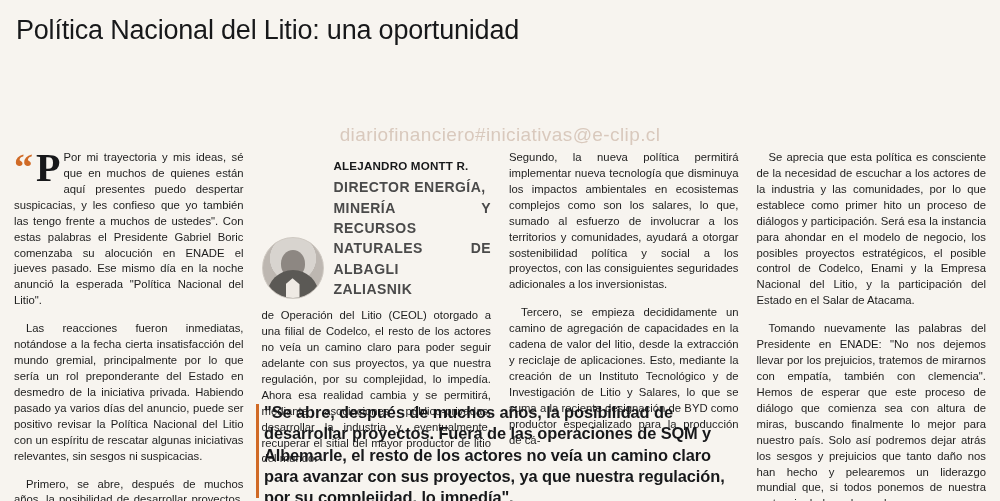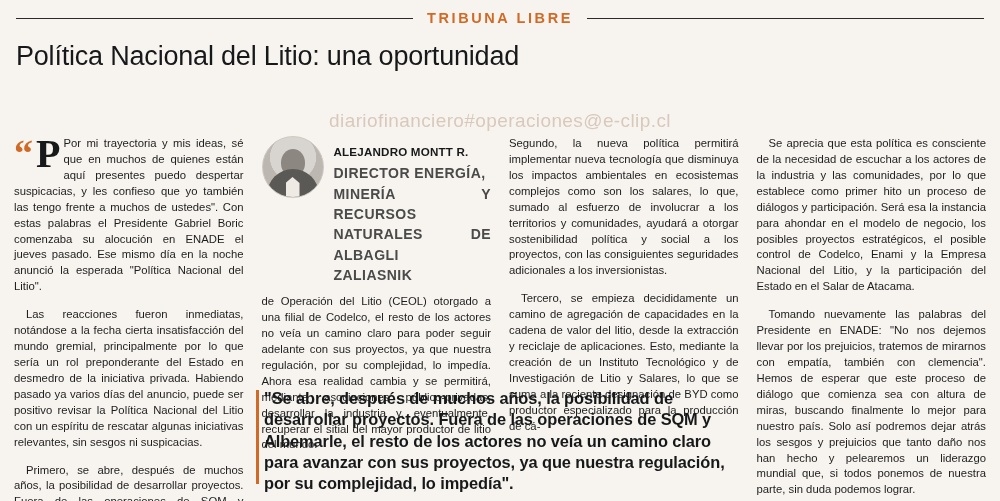--- a/index.html
+++ b/index.html
@@ -115,21 +115,21 @@
     line-height: 0.82;
     font-weight: bold;
     font-family: "Liberation Serif", serif;
     margin: 2px 3px -2px 0;
     color: #17181a;
   }
 
   
   .author-block {
     display: flex;
-    align-items: flex-start;
+    align-items: flex-end;
     gap: 10px;
     margin-bottom: 9px;
   }
   .avatar {
     width: 60px;
     height: 60px;
     border-radius: 50%;
     flex: 0 0 60px;
     background: radial-gradient(circle at 50% 34%, #d8d4cf 0 46%, #bdb7b1 47% 100%);
     position: relative;
@@ -207,29 +207,24 @@
   }
 
   
   .col.short-mid { }
 </style>
 </head>
 <body>
 
 <div class="page">
 
-  <div class="kicker-row">
-    <div class="kicker-rule"></div>
-    <div class="kicker-text">TRIBUNA LIBRE</div>
-    <div class="kicker-rule"></div>
-  </div>
 
   <h1 class="headline">Política Nacional del Litio: una oportunidad</h1>
 
-  <div class="watermark">diariofinanciero#operaciones@e-clip.cl</div>
+  <div class="watermark">diariofinanciero#iniciativas@e-clip.cl</div>
 
   <div class="columns">
 
     <div class="col">
       <p class="noindent">
         <span class="quote-mark">“</span><span class="dropcap">P</span><span>Por mi trayectoria y mis ideas, sé que en muchos de quienes están aquí presentes puedo despertar suspicacias, y les confieso que yo también las tengo frente a muchos de ustedes". Con estas palabras el Presidente Gabriel Boric comenzaba su alocución en ENADE el jueves pasado. Ese mismo día en la noche anunció la esperada "Política Nacional del Litio".</span>
       </p>
       <p>Las reacciones fueron inmediatas, notándose a la fecha cierta insatisfacción del mundo gremial, principalmente por lo que sería un rol preponderante del Estado en desmedro de la iniciativa privada. Habiendo pasado ya varios días del anuncio, puede ser positivo revisar la Política Nacional del Litio con un espíritu de rescatar algunas iniciativas relevantes, sin sesgos ni suspicacias.</p>
       <p>Primero, se abre, después de muchos años, la posibilidad de desarrollar proyectos. Fuera de las operaciones de SQM y Albemarle, gracias a contratos con CORFO, y a un Contrato Especial</p>
     </div>

